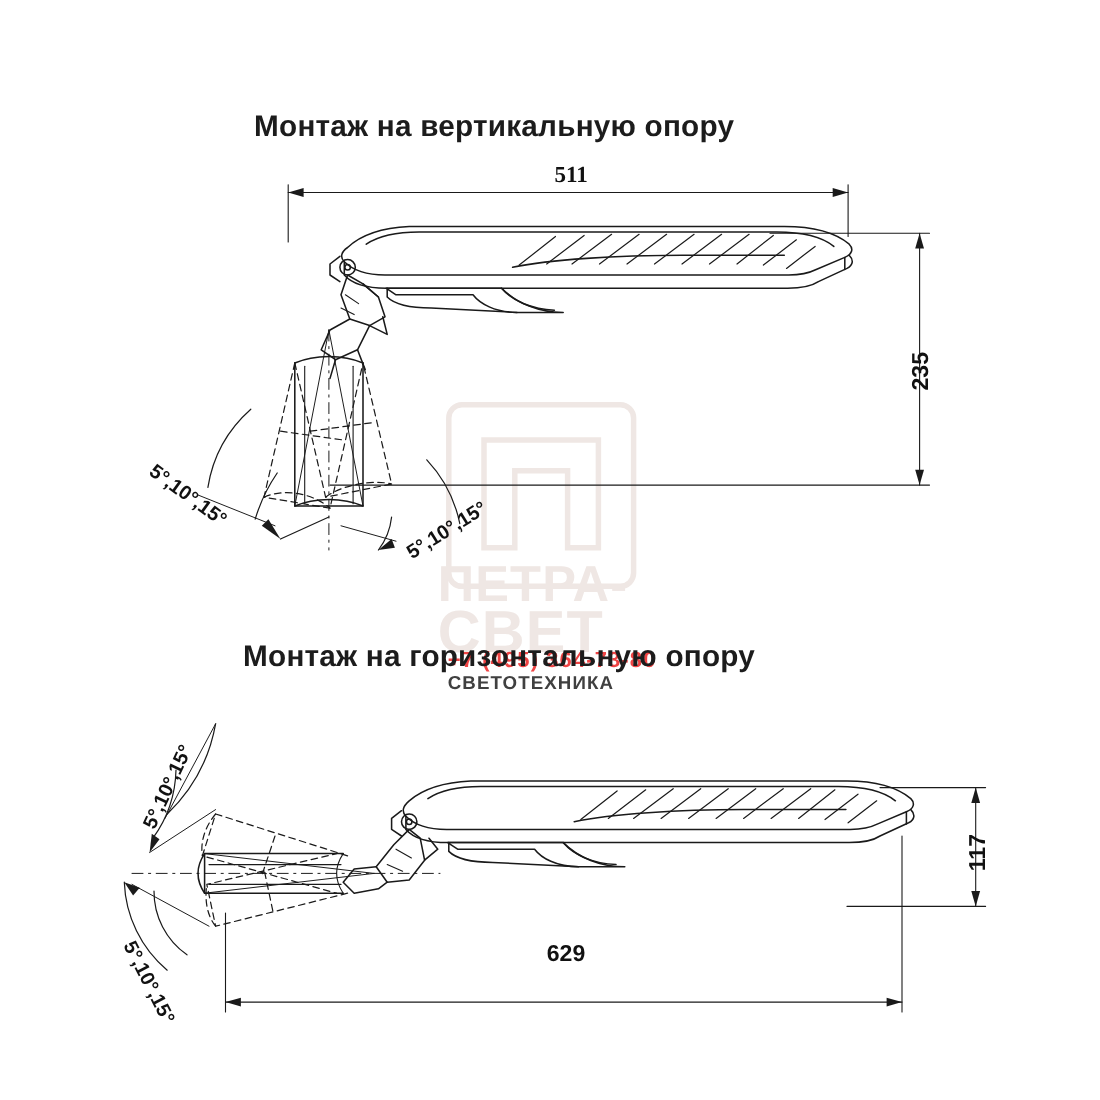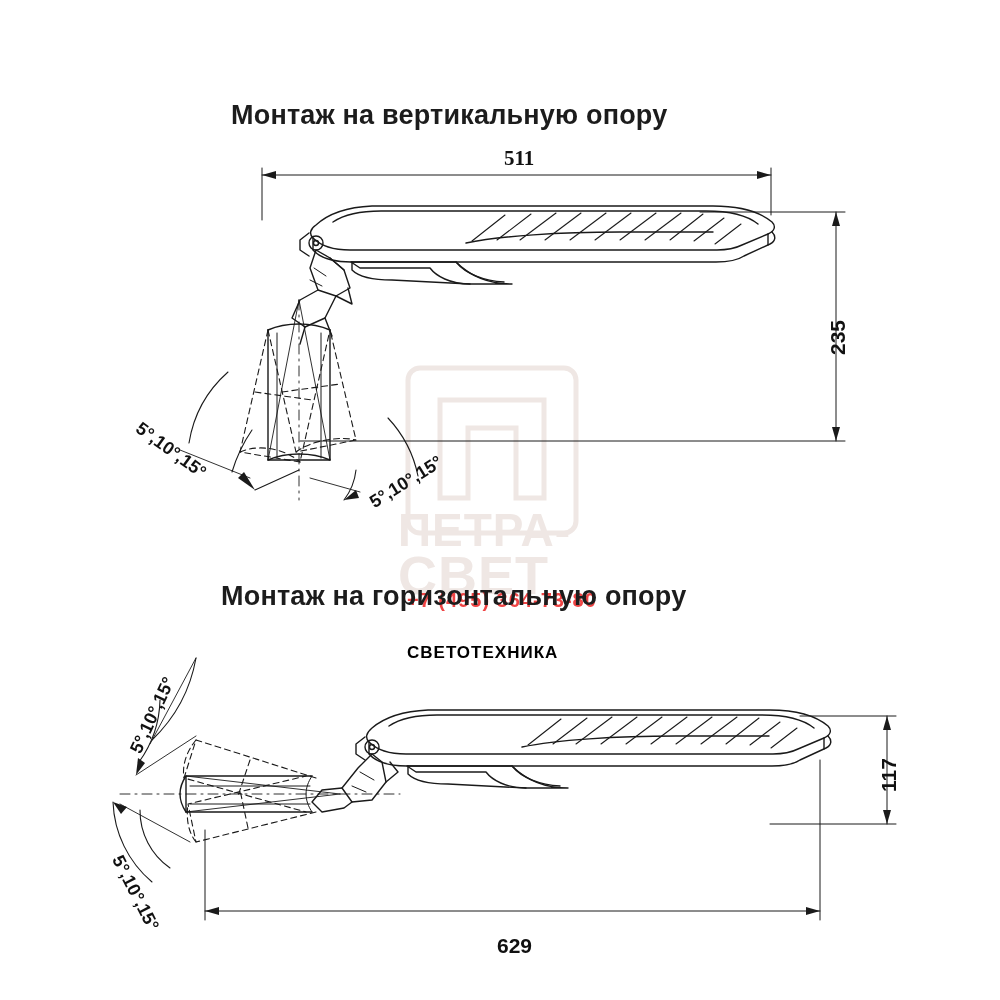--- a/index.html
+++ b/index.html
@@ -56,21 +56,21 @@
   .wm {
     position: absolute;
     color: #efe7e4;
     font-weight: bold;
     white-space: nowrap;
     letter-spacing: 1px;
   }
   #wm-line1 { left: 398px; top: 503px; font-size: 46px; }
   #wm-line2 { left: 398px; top: 544px; font-size: 54px; }
   #wm-phone { left: 407px; top: 589px; font-size: 20px; color: #ef4444; }
-  #wm-sub { left: 407px; top: 611px; font-size: 17px; color: #000000; margin-top: 32px; }
+  #wm-sub { left: 407px; top: 611px; font-size: 17px; color: #404040; }
 </style>
 </head>
 <body>
 
 <div id="page">
 
   <div class="wm" id="wm-line1">ПЕТРА-</div>
   <div class="wm" id="wm-line2">СВЕТ</div>
   <div class="wm" id="wm-phone">+7 (495) 364-73-80</div>
   <div class="wm" id="wm-sub">СВЕТОТЕХНИКА</div>
@@ -278,18 +278,18 @@
 
       <g stroke-width="1.1">
         <path d="M113 802 A 110 110 0 0 0 152 882"></path>
         <path d="M140 810 A 70 70 0 0 0 170 868"></path>
         <path d="M113 802 l14 5 l-6 7 z" fill="#1a1a1a" stroke="none"></path>
         <line x1="120" y1="804" x2="190" y2="842" stroke-width="0.9"></line>
       </g>
     </g>
   </svg>
 
-  <div class="dim-label" id="lbl-629" style="left:497px; top:934px;">629</div>
+  <div class="dim-label" id="lbl-629" style="left:497px; top:856px;">629</div>
   <div class="dim-label vert" id="lbl-117" style="left:877px; top:792px;">117</div>
   <div class="ang-label" style="left:126px; top:748px; transform: rotate(-65deg);">5°,10°,15°</div>
   <div class="ang-label" style="left:126px; top:852px; transform: rotate(63deg);">5°,10°,15°</div>
 
 </div>
 
 </body></html>

